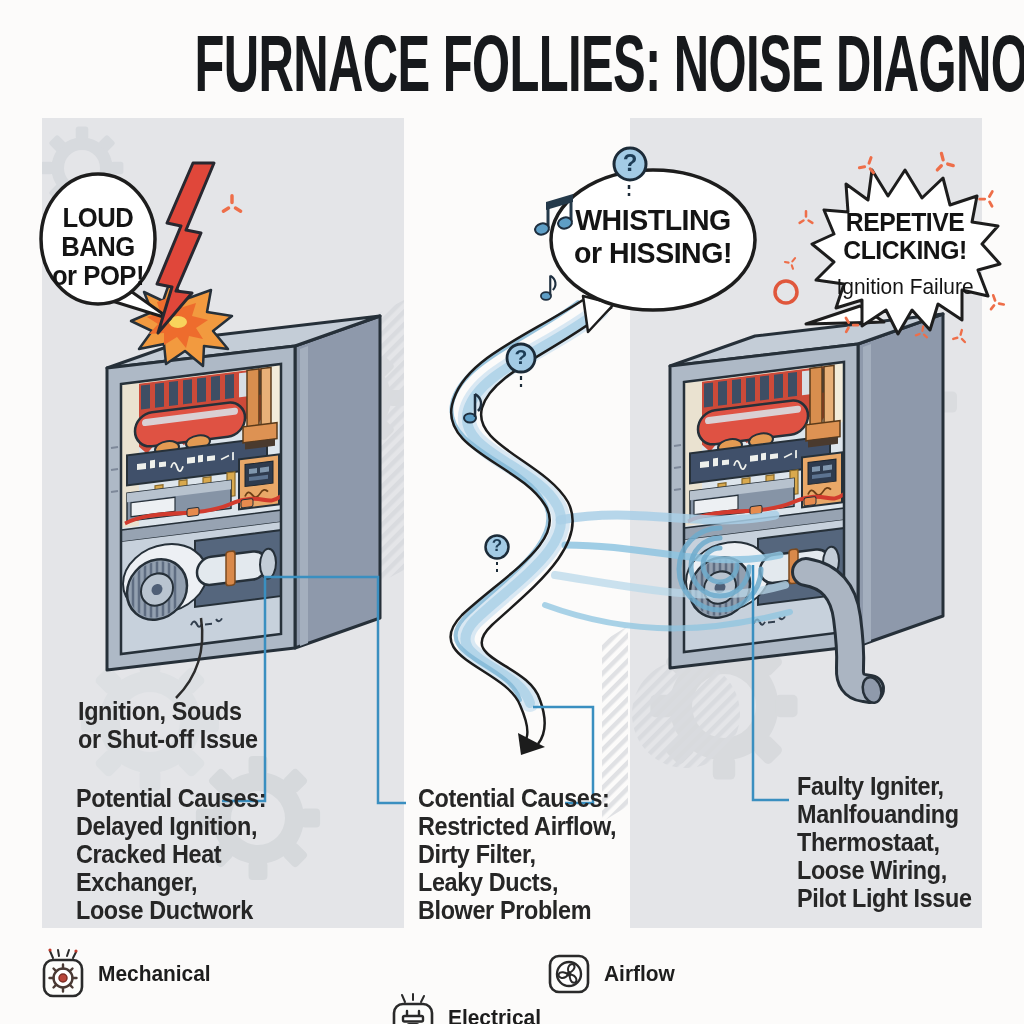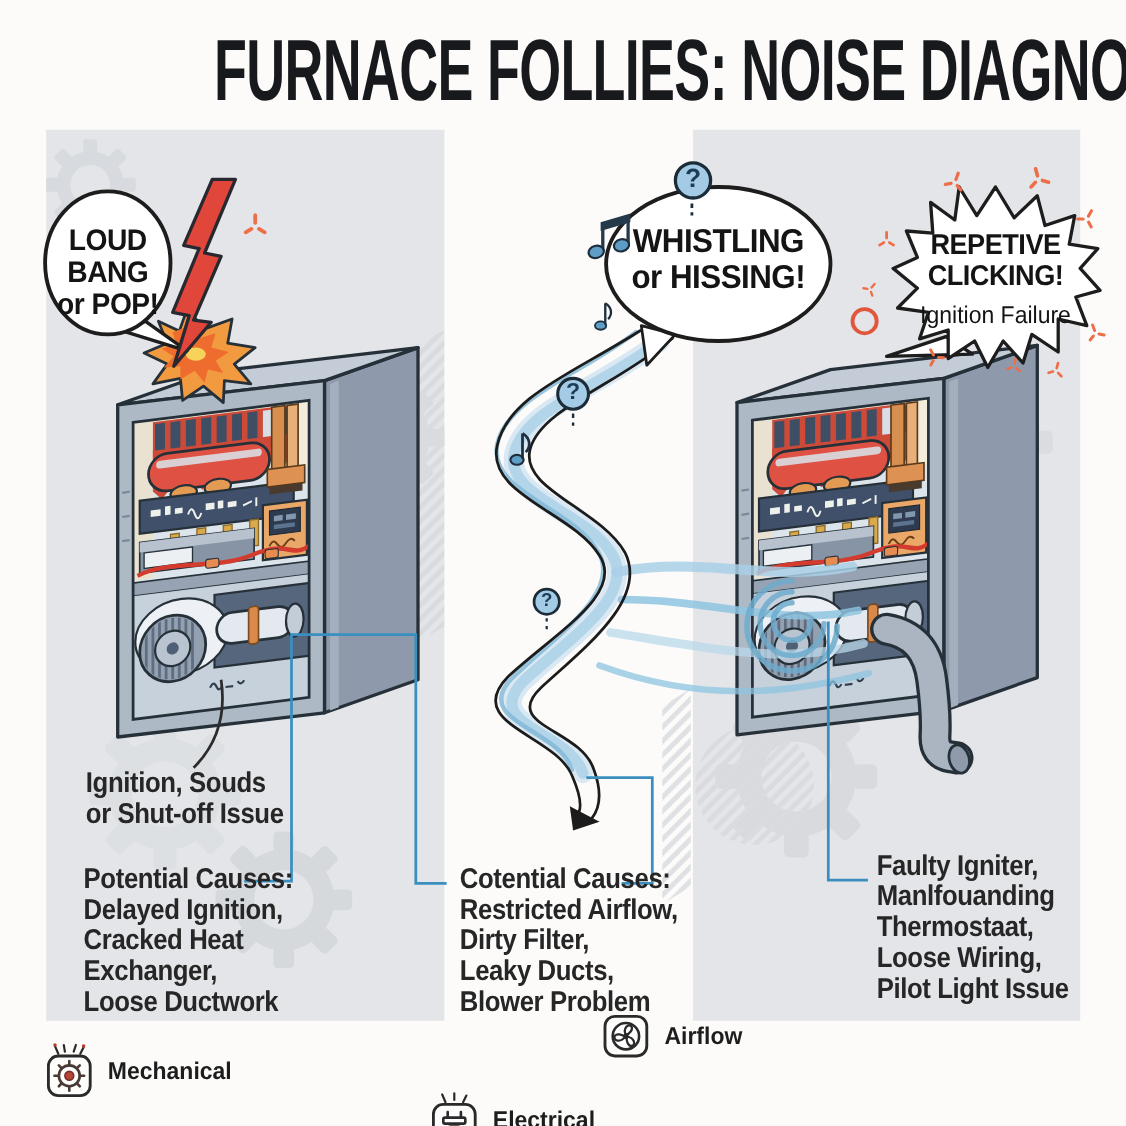--- a/index.html
+++ b/index.html
@@ -32,21 +32,21 @@
   #causes-left{left:76px;top:784px}
   #causes-mid{left:418px;top:784px}
   #causes-right{left:797px;top:772px}
   .qmark{
     position:absolute;font-weight:700;color:#1d3d56;text-align:center;
     transform:translate(-50%,-54%);
   }
   .legend-item{position:absolute;display:flex;align-items:center;gap:12px}
   #legend-0{left:40px;top:948px}
   #legend-1{left:390px;top:992px}
-  #legend-2{left:546px;top:916px}
+  #legend-2{left:546px;top:948px}
   .legend-label{
     font-size:22px;font-weight:700;color:#1d1d1d;
     transform:scaleX(.95);transform-origin:left center;white-space:nowrap;
   }
 </style>
 </head>
 <body>
 
 <div class="panel" id="panel-left"></div>
 <div class="panel" id="panel-right"></div>

